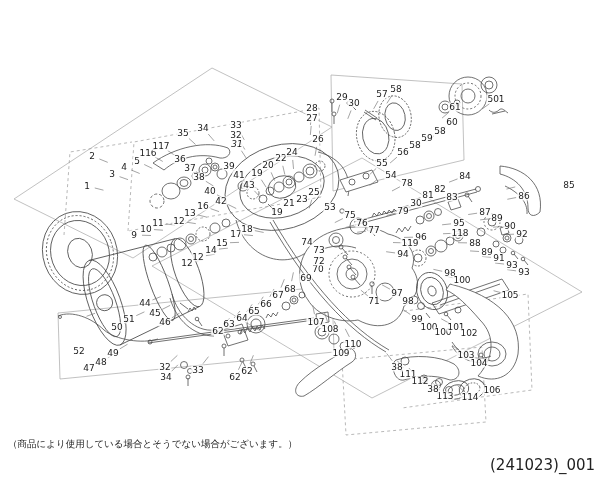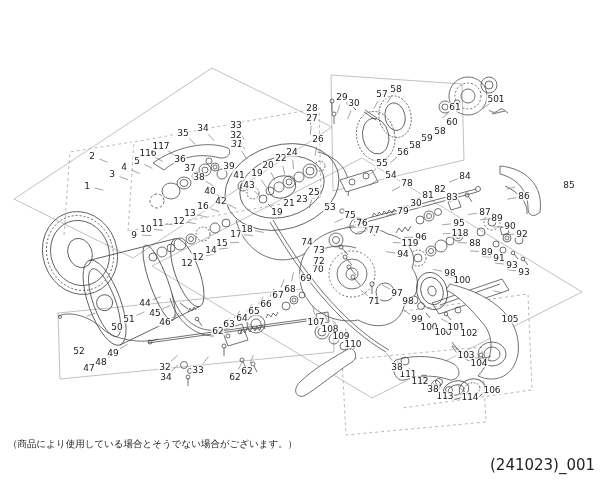--- a/index.html
+++ b/index.html
@@ -523,25 +523,25 @@
       <span class="part-label" style="left: 408px; top: 301px;">98</span>
       <span class="part-label" style="left: 450px; top: 273px;">98</span>
       <span class="part-label" style="left: 417px; top: 319px;">99</span>
       <span class="part-label" style="left: 462px; top: 280px;">100</span>
       <span class="part-label" style="left: 429px; top: 327px;">100</span>
       <span class="part-label" style="left: 443px; top: 332px;">100</span>
       <span class="part-label" style="left: 456px; top: 327px;">101</span>
       <span class="part-label" style="left: 469px; top: 333px;">102</span>
       <span class="part-label" style="left: 466px; top: 355px;">103</span>
       <span class="part-label" style="left: 479px; top: 363px;">104</span>
-      <span class="part-label" style="left: 510px; top: 295px; margin-top: 24px;">105</span>
+      <span class="part-label" style="left: 510px; top: 295px;">105</span>
       <span class="part-label" style="left: 492px; top: 390px;">106</span>
       <span class="part-label" style="left: 316px; top: 322px;">107</span>
       <span class="part-label" style="left: 330px; top: 329px;">108</span>
-      <span class="part-label" style="left: 341px; top: 336px;">109</span>
+      <span class="part-label" style="left: 341px; top: 353px;">109</span>
       <span class="part-label" style="left: 353px; top: 344px;">110</span>
       <span class="part-label" style="left: 408px; top: 374px;">111</span>
       <span class="part-label" style="left: 420px; top: 381px;">112</span>
       <span class="part-label" style="left: 445px; top: 396px;">113</span>
       <span class="part-label" style="left: 470px; top: 397px;">114</span>
       <span class="part-label" style="left: 460px; top: 233px;">118</span>
       <span class="part-label" style="left: 410px; top: 243px;">119</span>
       <span class="part-label" style="left: 165px; top: 367px;">32</span>
       <span class="part-label" style="left: 198px; top: 370px;">33</span>
       <span class="part-label" style="left: 166px; top: 377px;">34</span>

